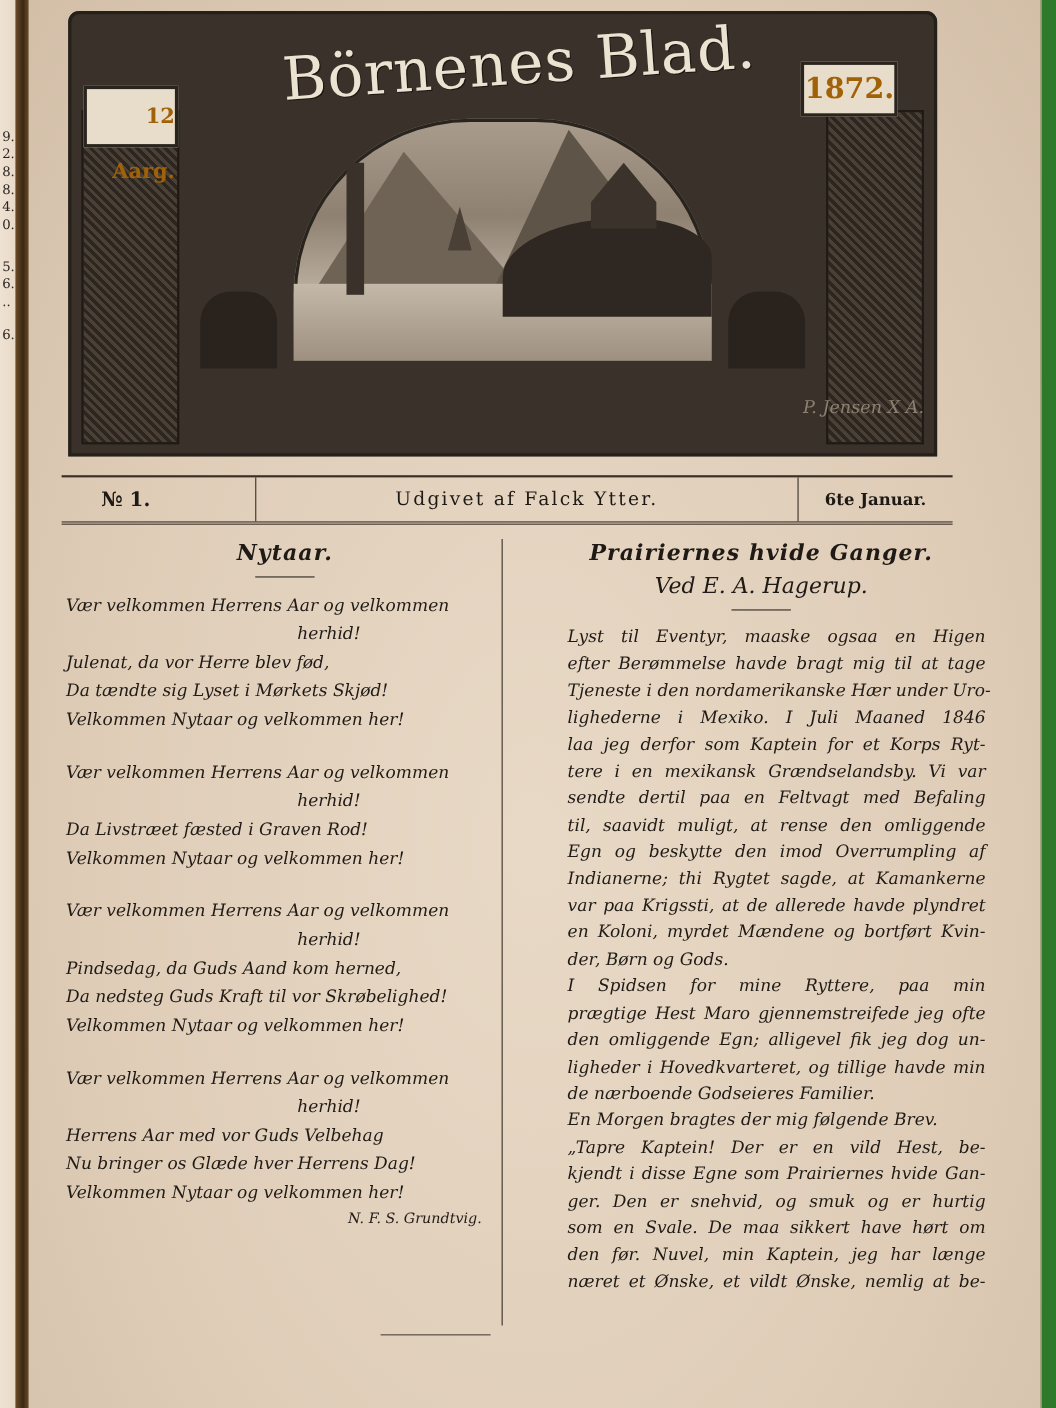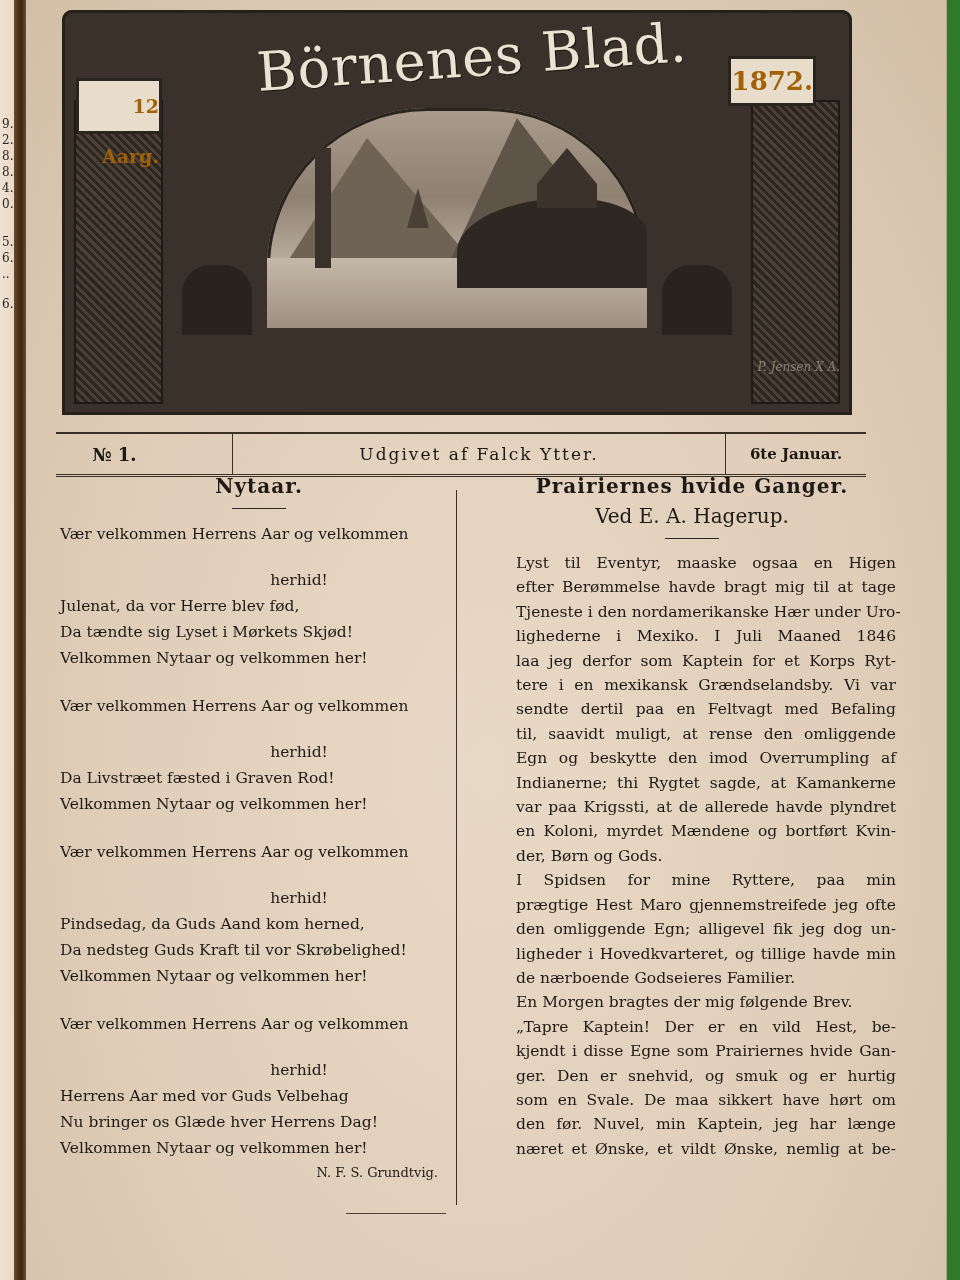--- a/index.html
+++ b/index.html
@@ -68,46 +68,46 @@
       font-family: "DejaVu Serif", serif; font-size: 34px; color: #e7ddcc; font-style: italic;
       text-shadow: 1px 1px 0 #1a1612;
     }
     .masthead .label-box {
       position: absolute; background: #e8dccb; color: #a16207; border: 3px solid #2a241e;
       font-family: "DejaVu Serif", serif; font-weight: bold; text-align: right;
     }
     .masthead .year { right: 36px; top: 46px; width: 82px; height: 44px; line-height: 44px; font-size: 26px; }
     .masthead .volume { left: 14px; top: 68px; width: 80px; height: 50px; line-height: 50px; font-size: 19px; }
     .masthead .engraver {
-      position: absolute; right: 12px; top: 350px; font-size: 12px; color: #8c8070; font-style: italic;
+      position: absolute; right: 12px; top: 350px; font-size: 16px; color: #8c8070; font-style: italic;
     }
     .masthead .kids { position:absolute; bottom: 80px; width: 70px; height: 70px; border-radius: 40% 40% 0 0; background:#2a231d; }
     .masthead .kids.left { left: 120px; } .masthead .kids.right { right: 120px; }
 
     
     .infobar {
       position: absolute; left: 30px; top: 432px; width: 810px; height: 40px;
       border-top: 2px solid #3a3028; border-bottom: 3px double #3a3028;
       display: flex; align-items: center; color: #1e1914;
     }
     .infobar .num { width: 140px; padding-left: 36px; font-size: 18px; font-weight: bold; border-right: 1px solid #3a3028; height: 100%; display:flex; align-items:center; }
     .infobar .editor { flex: 1; text-align: center; font-size: 17px; letter-spacing: 2px; border-right: 1px solid #3a3028; height: 100%; display:flex; align-items:center; justify-content:center; }
     .infobar .date { width: 140px; text-align: center; font-size: 15px; font-weight: bold; }
 
     
-    .col { position: absolute; top: 469px; color: #1f1a15; font-family: "DejaVu Serif", serif; }
+    .col { position: absolute; top: 485px; color: #1f1a15; font-family: "DejaVu Serif", serif; font-style: italic; }
     .col.left { left: 34px; width: 398px; }
     .col.right { left: 462px; width: 408px; }
     .col-rule { position: absolute; left: 430px; top: 490px; width: 1px; height: 715px; background: #3a3028; }
     .heading { text-align: center; font-weight: bold; font-size: 20px; letter-spacing: 1px; margin: 5px 0 2px 0; }
     .byline { text-align: center; font-size: 20px; margin: 6px 0 4px; }
     .short-rule { width: 54px; height: 1px; background: #2e2620; margin: 10px auto 12px; }
     .stanza { margin: 0 0 22px 0; }
     .verse { font-size: 15.5px; line-height: 26px; white-space: nowrap; }
-    .verse.cont { text-align: center; padding-left: 80px; margin-top: 20px; }
+    .verse.cont { text-align: center; padding-left: 80px; }
     .signature { text-align: right; font-size: 13px; padding-right: 20px; margin-top: -18px; }
     .para { font-size: 15.5px; line-height: 24.4px; text-align: justify; margin: 0; }
     .para.indent { text-indent: 28px; }
     .para .line { display: block; white-space: nowrap; text-align: justify; text-align-last: justify; }
     .para .line.last { text-align-last: left; }
     .ghost-rule { position:absolute; left: 320px; top: 1213px; width: 100px; height: 1px; background:#4d423a; }
   </style>
 </head>
 <body>
 

